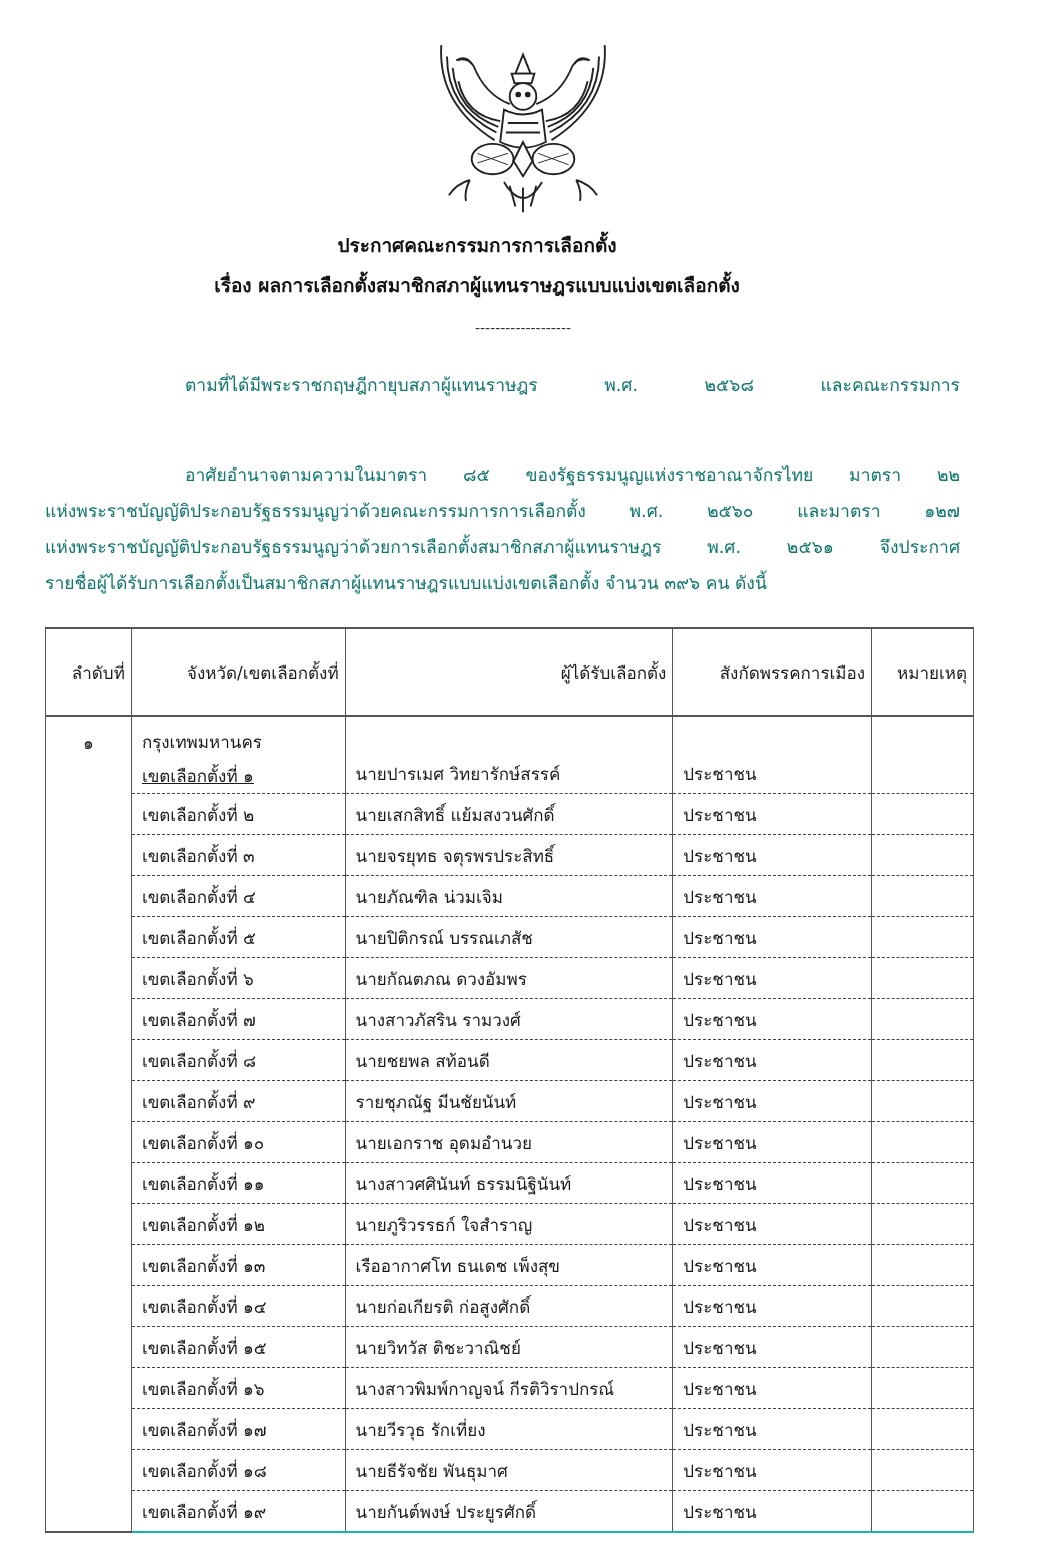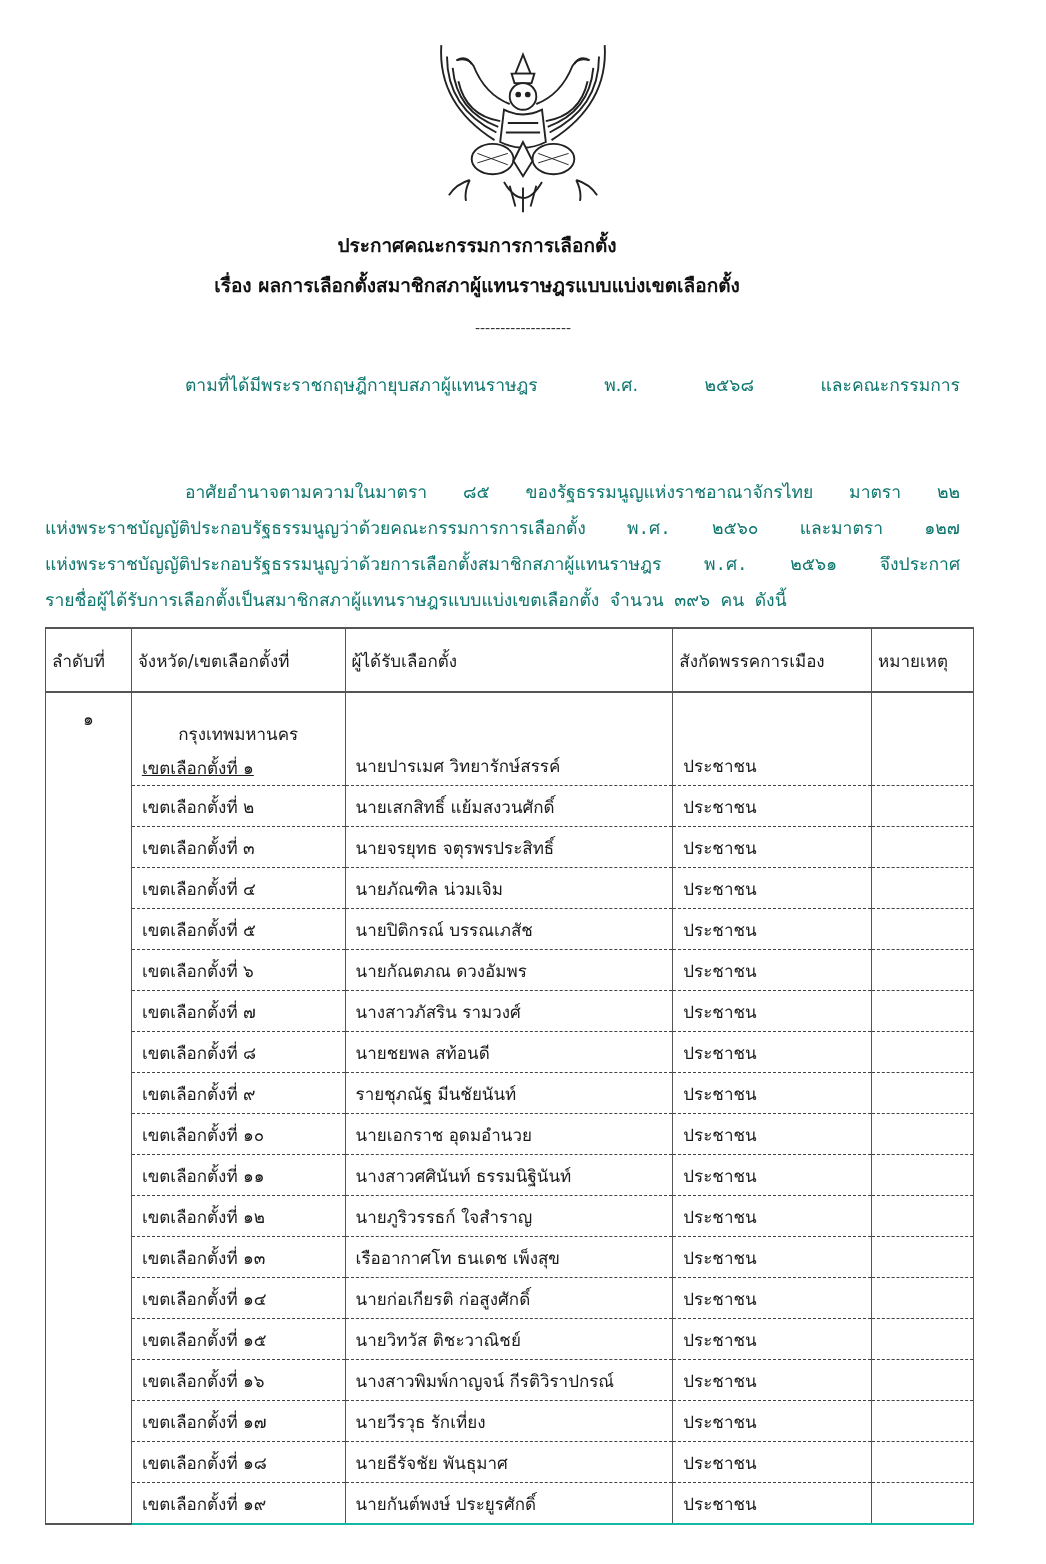--- a/index.html
+++ b/index.html
@@ -20,46 +20,46 @@
       font-size: 14px; color: #333; letter-spacing: 0px;
     }
     .para {
       position: absolute; left: 45px; width: 915px; font-size: 17.5px; line-height: 36px;
       text-align: justify; color: #0f766e;
     }
     .para .line { display: block; white-space: nowrap; text-align-last: justify; text-align: justify; }
     .para .line.last { text-align-last: left; }
     .para .indent { padding-left: 140px; }
     .p1 { top: 367px; }
-    .p2 { top: 475px; font-family: Liberation Mono, monospace; }
+    .p2 { top: 457px; }
 
     table.results {
       position: absolute; left: 45px; top: 627px;
       width: 929px; border-collapse: collapse; font-size: 17px;
     }
     table.results th, table.results td {
       border-left: 1.5px solid #555; border-right: 1.5px solid #555;
       padding: 0 10px; vertical-align: bottom; color: #1a1a1a;
     }
     table.results th {
       height: 62px; font-weight: normal; font-size: 17px; vertical-align: middle;
-      border-top: 2px solid #555; border-bottom: 2px solid #555; text-align: left;
-      white-space: nowrap; padding: 0 6px;
+      border-top: 2px solid #555; border-bottom: 2px solid #555; text-align: right;
+      white-space: nowrap; padding: 12px 6px;
     }
     table.results td { height: 40px; white-space: nowrap; }
     table.results tr.row td { border-top: 1.5px dashed #444; }
     table.results tr.first td { border-top: none; height: 72px; }
     table.results tr.last td { border-bottom: 2px solid #14b8a6; }
     td.no-col { text-align: center; vertical-align: top !important; padding-top: 12px !important; border-top: none !important; border-bottom: 2px solid #555; }
     .c-no { width: 86px; }
     .c-prov { width: 214px; }
     .c-name { width: 328px; }
     .c-party { width: 199px; }
     .c-note { width: 102px; }
-    .prov-name { display: block; padding-top: 24px; line-height: 34px; text-align: center; }
+    .prov-name { display: block; padding-top: 8px; line-height: 34px; }
     .dist { display: block; line-height: 34px; text-decoration: underline; }
     td .cell { display: inline-block; line-height: 34px; padding-bottom: 2px; }
   </style>
 </head>
 <body>
 
 <div class="emblem">
   <svg width="190" height="190" viewBox="0 0 200 200" xmlns="http://www.w3.org/2000/svg">
     <g fill="none" stroke="#222" stroke-width="2">
 

